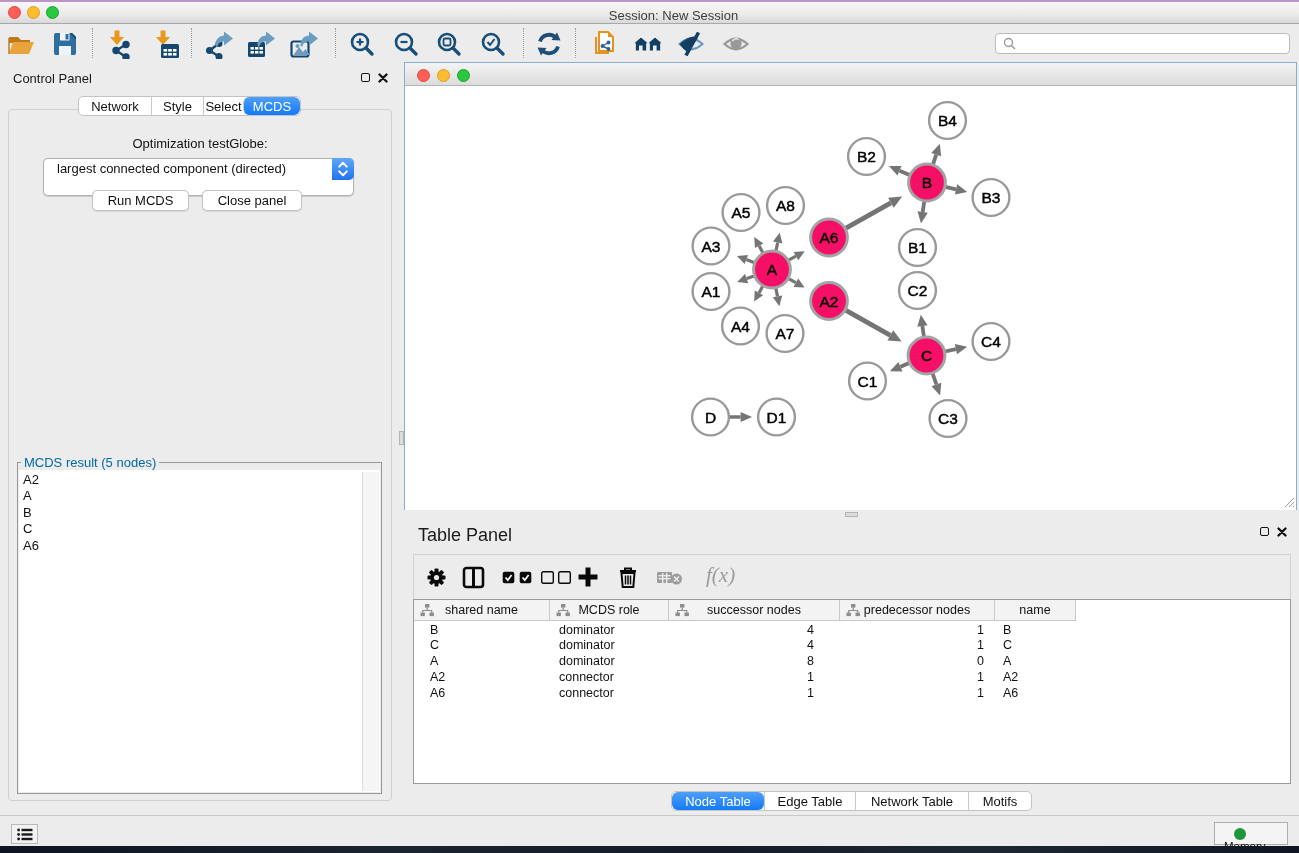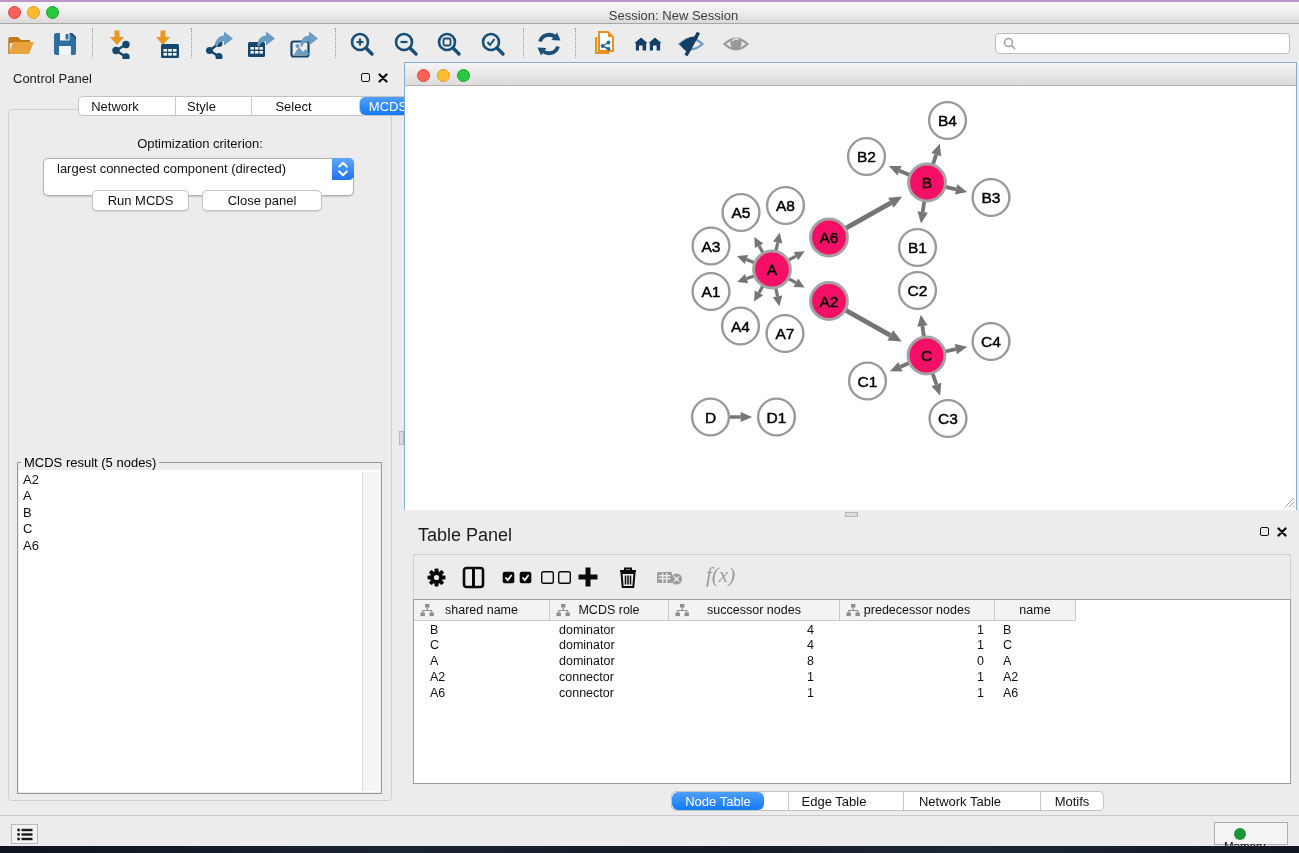--- a/index.html
+++ b/index.html
@@ -15,33 +15,33 @@
 .tl { position:absolute; top:4px; width:13px; height:13px; border-radius:50%; }
 #title-text { width:100%; text-align:center; top:6px; font-size:13px; color:#3c3c3c;margin-left:24px; }
 
 #toolbar { left:0; top:25px; width:1299px; height:37px; background:#ececec; }
 .sep { position:absolute; top:3px; height:30px; width:0; border-left:1px dotted #9a9a9a; }
 .ticon { position:absolute; top:4px; }
 #search { left:995px; top:8px; width:295px; height:21px; background:#fff; border:1px solid #bcbcbc; border-radius:4px; }
 
 #cpanel-title { left:13px; top:71px; font-size:13px; color:#1a1a1a; }
 .wsq { position:absolute; width:9px; height:9px; border:1.5px solid #111; border-radius:2px; }
-.seg { position:absolute; display:flex; background:#fff; border:1px solid #c3c3c3; border-radius:5px; overflow:hidden; font-size:13px; color:#111;gap:24px; }
+.seg { position:absolute; display:flex; background:#fff; border:1px solid #c3c3c3; border-radius:5px; overflow:hidden; font-size:13px; color:#111; }
 .seg > div { display:flex; align-items:center; justify-content:center; border-left:1px solid #c9c9c9; }
 .seg > div:first-child { border-left:none; }
 .seg > div.sel { background:linear-gradient(#4e9ff8,#137af8); color:#fff;border-radius:6px; }
 #cp-box { left:8px; top:109px; width:384px; height:692px; border:1px solid #cfcfcf; border-radius:4px; background:#ececec; }
 #opt-label { left:0; top:136px; width:400px; text-align:center; font-size:13px; color:#111; }
 #dropdown { left:43px; top:158px; width:311px; height:38px; background:#fff; border:1px solid #b2b2b2; border-radius:5px; font-size:13px; color:#111; line-height:20px; padding-left:13px; box-shadow:0 0.5px 1px rgba(0,0,0,0.15); }
 #dd-btn { right:-1px; top:-1px; width:22px; height:22px; border-radius:0 5px 5px 0; background:linear-gradient(#5ea9f9,#2272ef); }
 .btn { position:absolute; background:#fff; border:1px solid #c3c3c3; border-radius:5px; font-size:13px; color:#111; text-align:center; box-shadow:0 0.5px 1px rgba(0,0,0,0.1); }
 
 #fieldset { left:17px; top:462px; width:365px; height:332px; border:1px solid #989898; }
 #fs-white { left:19px; top:470px; width:361px; height:322px; background:#fff; }
-#fs-label { left:21px; top:455px; font-size:13px; background:#ececec; padding:0 3px; color:#000000; }
+#fs-label { left:21px; top:455px; font-size:13px; background:#ececec; padding:0 3px; color:#0369a1; }
 #fs-list { left:19px; top:472px; width:361px; height:320px; font-size:13px; color:#111; }
 #fs-list .li { padding-left:4px; height:16.4px; line-height:16.4px; }
 #fs-scroll { left:362px; top:472px; width:17px; height:319px; background:#f5f5f5; border-left:1px solid #dedede; }
 
 #netwin { left:404px; top:62px; width:893px; height:448px; background:#fff; border:1px solid #86aed4; }
 #nw-titlebar { left:0; top:0; width:100%; height:23px; background:linear-gradient(#f4f4f4,#dcdcdc); border-bottom:1px solid #b4b4b4; }
 #nw-title { width:100%; text-align:center; top:5px; font-size:13px; color:#2e2e2e; }
 #nw-canvas { left:0; top:24px; width:891px; height:423px; background:#fff; }
 </style>
 </head>
@@ -208,31 +208,31 @@
     <path d="M1.5 1.5L8.5 8.5M8.5 1.5L1.5 8.5" stroke="#111" stroke-width="2.3" stroke-linecap="round"></path>
   </svg>
 <div class="wsq" style="left:361px;top:73px"></div>
 <svg class="abs" style="left:378px;top:73px" width="10" height="10" viewBox="0 0 10 10">
     <path d="M1.5 1.5L8.5 8.5M8.5 1.5L1.5 8.5" stroke="#111" stroke-width="2.3" stroke-linecap="round"></path>
   </svg>
 <div id="cp-box" class="abs"></div>
 <div class="seg" style="left:78px;top:96px;height:20px;">
   <div style="width:72px">Network</div>
   <div style="width:52px">Style</div>
-  <div style="width:84px">Select</div>
+  <div style="width:40px">Select</div>
   <div style="width:57px" class="sel">MCDS</div>
 </div>
-<div id="opt-label" class="abs">Optimization criterion:</div>
+<div id="opt-label" class="abs">Optimization testGlobe:</div>
 <div id="dropdown" class="abs">largest connected component (directed)
   <div id="dd-btn" class="abs"><svg width="22" height="22" viewBox="0 0 22 22">
         <path d="M7.2 8.6L11 4.8l3.8 3.8M7.2 13.4L11 17.2l3.8-3.8" stroke="#fff" stroke-width="2" fill="none" stroke-linecap="round" stroke-linejoin="round"></path>
       </svg></div>
 </div>
 <div class="btn" style="left:92px;top:190px;width:97px;height:21px;line-height:20px;">Run MCDS</div>
-<div class="btn" style="left:202px;top:190px;width:120px;height:21px;line-height:20px;">Close panel</div>
+<div class="btn" style="left:202px;top:190px;width:100px;height:21px;line-height:20px;">Close panel</div>
 <div id="fieldset" class="abs"></div>
 <div id="fs-white" class="abs"></div>
 <div id="fs-list" class="abs">
   <div class="li">A2</div>
     <div class="li">A</div>
     <div class="li">B</div>
     <div class="li">C</div>
     <div class="li">A6</div>
 </div>
 <div id="fs-scroll" class="abs"></div>

